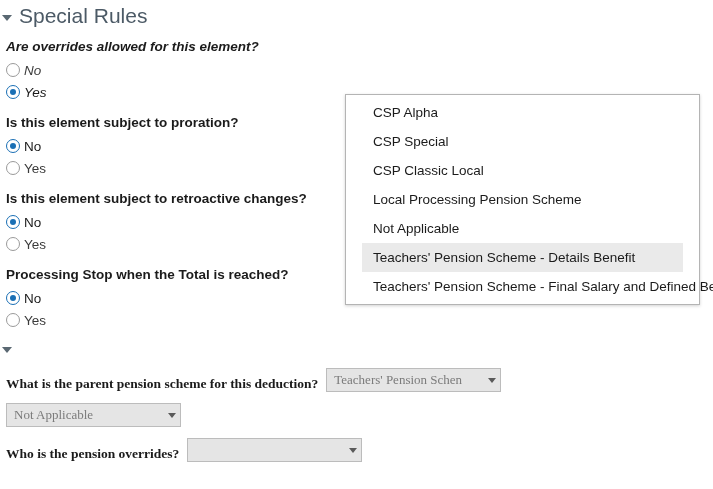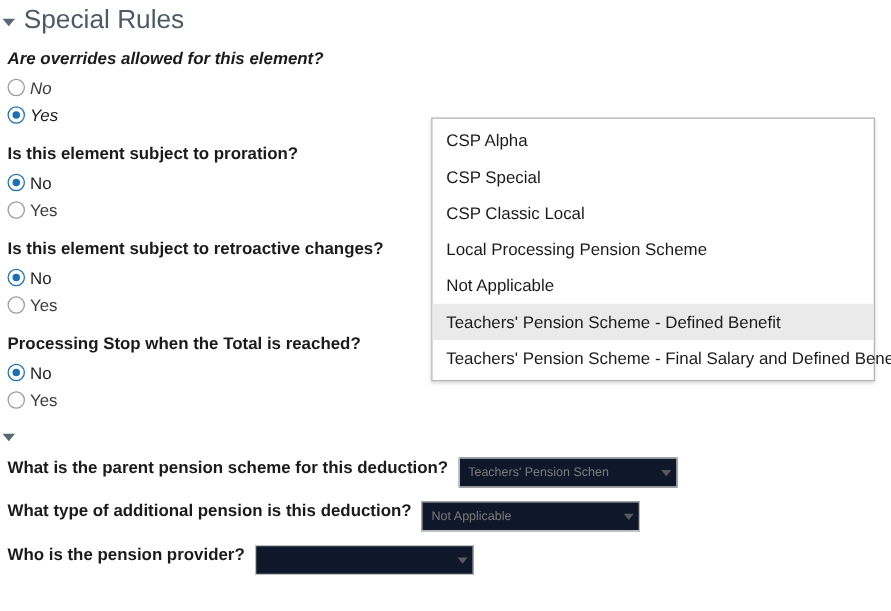--- a/index.html
+++ b/index.html
@@ -79,41 +79,42 @@
     font-size: 13.5px;
     color: #3b3b3b;
   }
   .radio-label.on {
     color: #1b1b1b;
   }
 
   
   .field-row {
     display: flex;
-    align-items: flex-start;
+    align-items: flex-end;
     gap: 8px;
     margin: 0 0 9px 6px;
     height: 26px;
+    font-family: Liberation Serif, serif;
   }
   .field-label {
     font-size: 13.5px;
     font-weight: bold;
     color: #1b1b1b;
     white-space: nowrap;
   }
   .combo {
     height: 24px;
     border: 1px solid #bcbcbc;
-    background: #0f172a;
+    background: #e5e5e5;
     display: flex;
     align-items: center;
     justify-content: space-between;
     padding: 0 4px 0 7px;
     box-sizing: border-box;
-    font-size: 10px;
+    font-size: 13px;
     color: #7b7b7b;
     white-space: nowrap;
     overflow: hidden;
   }
   .combo .caret {
     width: 0;
     height: 0;
     border-left: 4px solid transparent;
     border-right: 4px solid transparent;
     border-top: 5px solid #5a5a5a;
@@ -124,21 +125,21 @@
   
   .dropdown-popup {
     position: absolute;
     left: 345px;
     top: 94px;
     width: 355px;
     background: #ffffff;
     border: 1px solid #b4b4b4;
     box-shadow: 0 1px 3px rgba(0,0,0,0.18);
     box-sizing: border-box;
-    padding: 3px 0;
+    padding: 3px 16px;
     z-index: 20;
   }
   .dropdown-item {
     height: 29px;
     line-height: 29px;
     padding-left: 11px;
     font-size: 13.5px;
     color: #1b1b1b;
     white-space: nowrap;
   }
@@ -221,39 +222,38 @@
   <div style="margin-top:13px;">
     <div class="field-row">
       <span class="field-label">What is the parent pension scheme for this deduction?</span>
       <span class="combo" style="width:175px;">
         <span>Teachers' Pension Schen</span>
         <span class="caret"></span>
       </span>
     </div>
 
     <div class="field-row">
-      <span class="field-label">What type of additional pension is this deduction?</span>
       <span class="combo" style="width:175px;">
         <span>Not Applicable</span>
         <span class="caret"></span>
       </span>
     </div>
 
     <div class="field-row">
-      <span class="field-label">Who is the pension provider?</span>
+      <span class="field-label">Who is the pension overrides?</span>
       <span class="combo" style="width:175px;">
         <span></span>
         <span class="caret"></span>
       </span>
     </div>
   </div>
 
 </div>
 
 <div class="dropdown-popup">
   <div class="dropdown-item">CSP Alpha</div>
   <div class="dropdown-item">CSP Special</div>
   <div class="dropdown-item">CSP Classic Local</div>
   <div class="dropdown-item">Local Processing Pension Scheme</div>
   <div class="dropdown-item">Not Applicable</div>
-  <div class="dropdown-item highlighted">Teachers' Pension Scheme - Defined Benefit</div>
+  <div class="dropdown-item highlighted">Teachers' Pension Scheme - Details Benefit</div>
   <div class="dropdown-item">Teachers' Pension Scheme - Final Salary and Defined Benefit</div>
 </div>
 
 </body></html>

